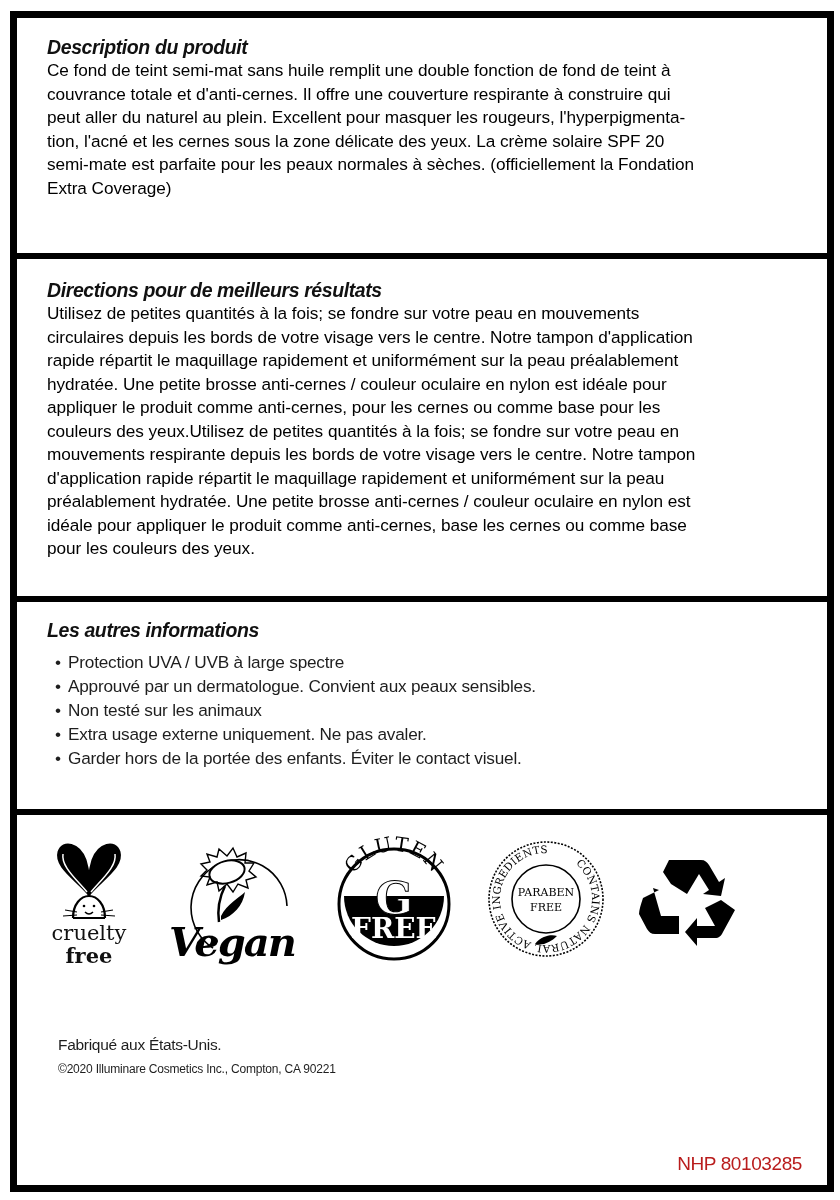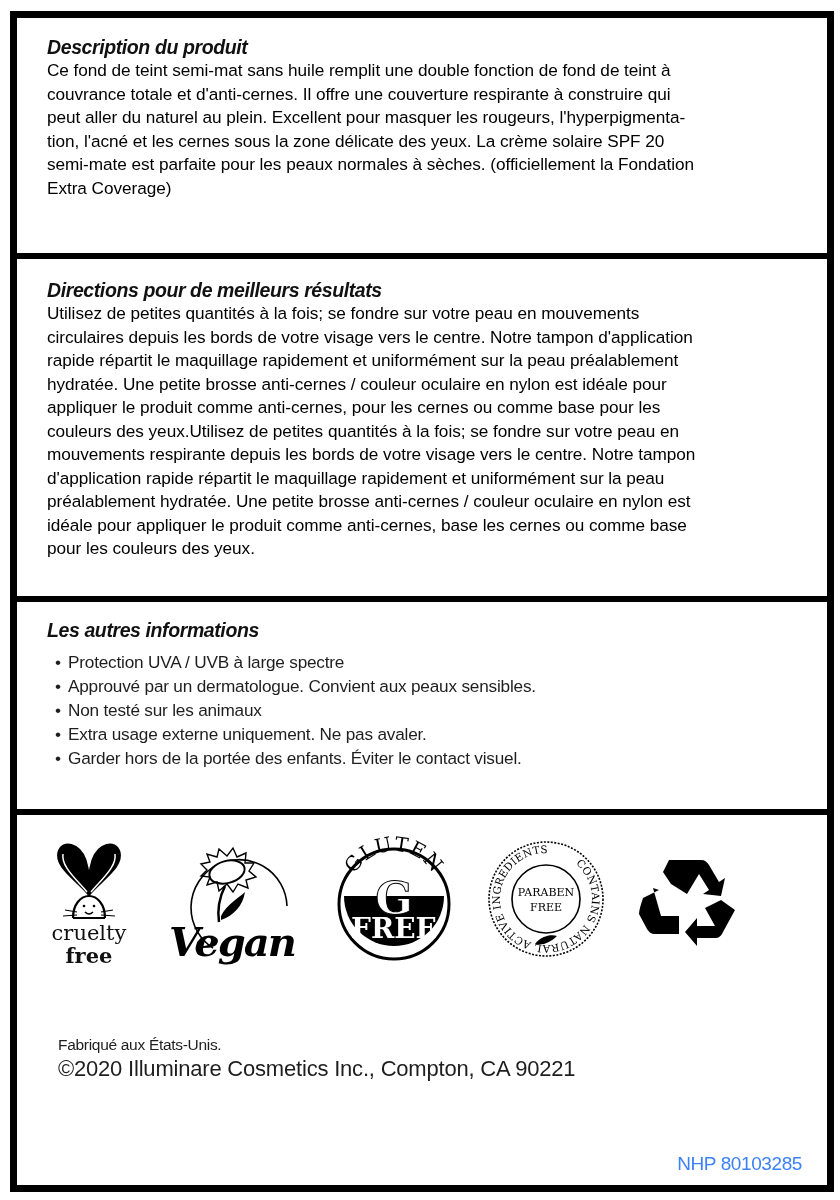--- a/index.html
+++ b/index.html
@@ -15,22 +15,22 @@
     #sec-desc { top: 36px; }
     #sec-dir { top: 279px; }
     #sec-info { top: 619px; }
     #div1 { top: 253px; }
     #div2 { top: 596px; }
     #div3 { top: 809px; }
     .logos { position: absolute; top: 830px; left: 17px; width: 810px; height: 150px; }
     .logo { position: absolute; }
     .footer { position: absolute; left: 34px; top: 1034px; margin-left: 24px; }
     .made { font-size: 15.5px; line-height: 22px; letter-spacing: -0.3px; color: #1e1e1e; }
-    .copy { font-size: 22px; line-height: 26px; letter-spacing: -0.2px; color: #1e1e1e; }
-    .nhp { position: absolute; right: 38px; top: 1153px; font-size: 19px; letter-spacing: -0.4px; color: #3b82f6; }
+    .copy { font-size: 12px; line-height: 26px; letter-spacing: -0.2px; color: #1e1e1e; }
+    .nhp { position: absolute; right: 38px; top: 1153px; font-size: 19px; letter-spacing: -0.4px; color: #b91c1c; }
     svg text { font-family: "DejaVu Serif", serif; }
   </style>
 </head>
 <body>
 
 <div class="frame"></div>
 
 <div class="section" id="sec-desc">
   <h2 class="heading">Description du produit</h2>
   <div class="body-text">

